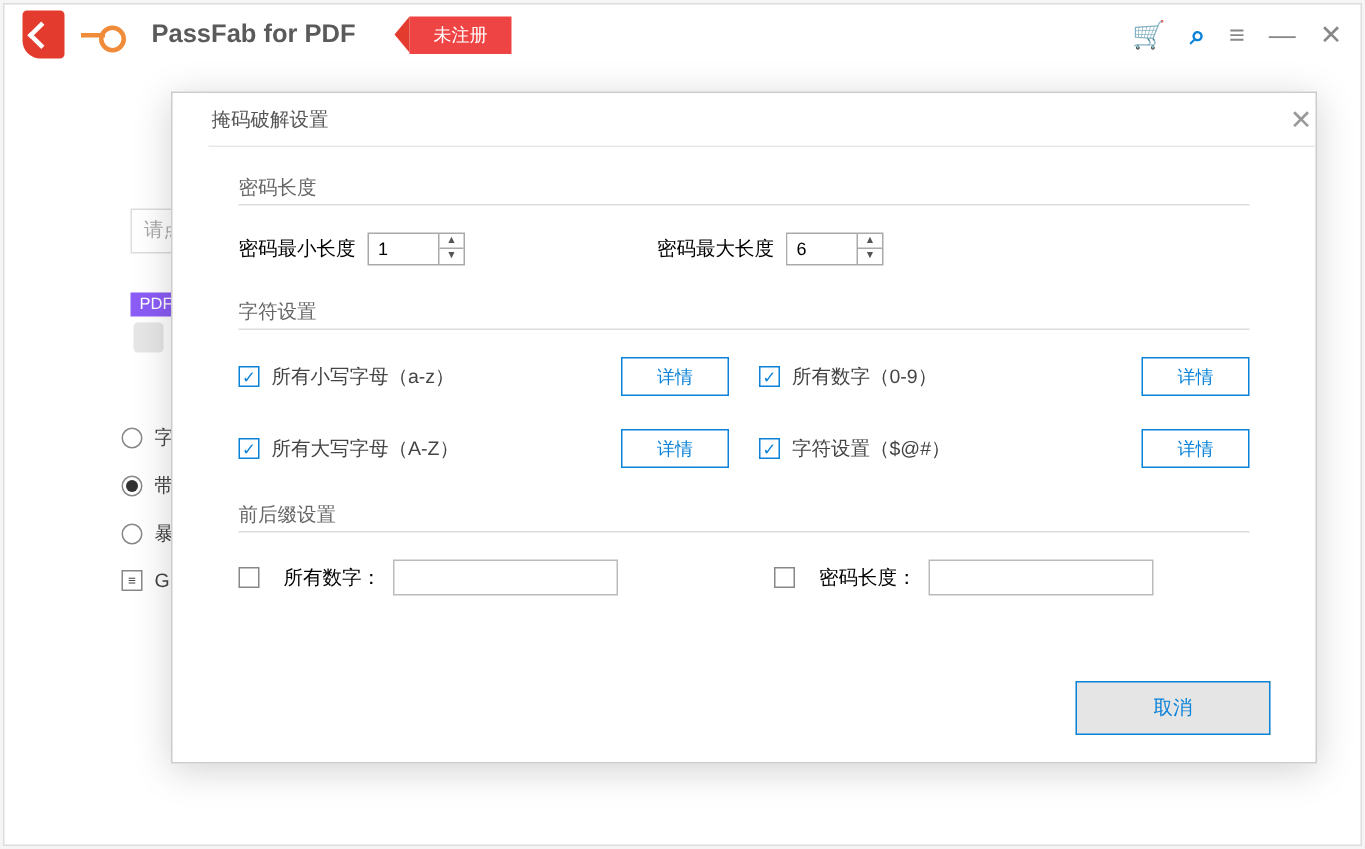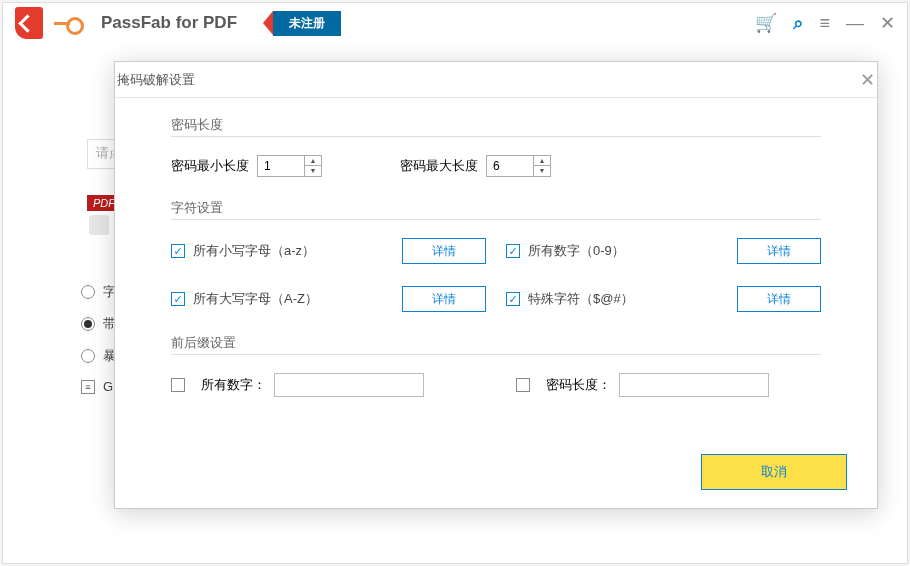--- a/index.html
+++ b/index.html
@@ -58,26 +58,25 @@
     .logo-key::after {
       content:"";
       position:absolute;
       left:0; top:6px;
       width:16px; height:3px;
       background:#f08b3a;
     }
     .app-title { font-size: 17px; font-weight: 600; color: #5a5a5a; margin-left: 6px; }
     .badge-unreg {
       margin-left: 36px;
-      background: #0369a1;
+      background: #ef4444;
       color: #fff;
       font-size: 12px;
       padding: 4px 16px;
       position: relative;
-      font-weight: bold;
     }
     .badge-unreg::before {
       content:"";
       position:absolute; left:-10px; top:0;
       border-top: 12px solid transparent;
       border-bottom: 12px solid transparent;
       border-right: 10px solid #e33c2e;
     }
     .titlebar-right { margin-left: auto; display: flex; gap: 16px; align-items: center; color: #888; }
     .titlebar-right .tb-icon { cursor: default; }
@@ -88,22 +87,22 @@
       position: absolute; left: 84px; top: 136px;
       width: 50px; height: 30px;
       border: 1px solid #ddd;
       padding: 4px 8px;
       color: #aaa;
       font-size: 13px;
       background:#fff;
     }
     .pdf-tag {
       position: absolute; left: 84px; top: 192px;
-      background: #b91c1c; color: #fff;
-      font-size: 11px; padding: 2px 6px; font-style: italic;
+      background: #8b5cf6; color: #fff;
+      font-size: 11px; padding: 2px 6px;
     }
     .key-icon {
       position:absolute; left:86px; top:212px;
       width:20px; height:20px;
       background:#e6e6e6;
       border-radius:3px;
     }
     .radio-list { position: absolute; left: 78px; top: 280px; }
     .radio-row { display: flex; align-items: center; gap: 8px; margin-bottom: 14px; color: #444; }
     .radio-circle {
@@ -127,41 +126,42 @@
       border: 1px solid #ccc;
       box-shadow: 0 4px 24px rgba(0,0,0,0.18);
     }
     .dialog-header {
       height: 36px;
       border-bottom: 1px solid #e8e8e8;
       display: flex; align-items: center;
       padding: 0 2px;
       font-size: 13px;
       color: #555;
+      margin-left: 24px;
     }
     .dialog-close {
       margin-left: auto;
       font-size: 18px;
       color: #999;
       cursor: default;
     }
-    .dialog-body { padding: 18px 56px 0; }
+    .dialog-body { padding: 18px 44px 0; }
     .fieldset-like { margin-bottom: 22px; }
     .legend {
       color: #666; font-size: 13px;
       padding-bottom: 6px;
     }
     .legend-line {
       border-bottom: 1px solid #ddd;
       margin-bottom: 18px;
       margin-top:-4px;
     }
     .row-len { display: flex; align-items: flex-end; gap: 10px; }
     .row-len .col { display:flex; align-items:center; gap:8px; }
-    .row-len .col2 { margin-left: 68px; }
+    .row-len .col2 { margin-left: 118px; }
     .spinbox {
       display: inline-flex;
       border: 1px solid #aaa;
       height: 22px;
       background:#fff;
     }
     .spinbox input {
       width: 46px; border: none; padding: 0 6px; font-size: 12px; outline:none;
     }
     .spin-btns { display:flex; flex-direction:column; border-left:1px solid #aaa; }
@@ -171,21 +171,21 @@
     .char-cell { display:flex; align-items:center; }
     .chk {
       width:14px; height:14px; border:1px solid #0a82d8;
       display:inline-flex; align-items:center; justify-content:center;
       margin-right:8px; color:#0a82d8; font-size:11px;
     }
     .chk.unchecked { border-color:#888; color:transparent; }
     .char-label { color:#444; }
     .detail-btn {
       margin-left: auto;
-      width: 84px; height: 26px;
+      width: 72px; height: 26px;
       border: 1px solid #0a82d8;
       color: #0a82d8;
       background:#fff;
       font-size: 12px;
       text-align:center;
       line-height:24px;
     }
     .prefix-row { display:flex; gap: 40px; }
     .prefix-col { display:flex; align-items:center; gap:8px; flex:1; }
     .prefix-input {
@@ -195,22 +195,22 @@
       position: absolute; bottom: 18px; right: 30px;
       display:flex; gap: 18px;
     }
     .btn-primary {
       width: 130px; height: 36px;
       background: #0a82d8; color:#fff;
       border:none; font-size:13px;
       text-align:center; line-height:36px;
     }
     .btn-secondary {
-      width: 146px; height: 36px;
-      background: #fde047; color:#0a82d8;
+      width: 130px; height: 36px;
+      background: #e5e5e5; color:#0a82d8;
       border:1px solid #0a82d8; font-size:13px;
       text-align:center; line-height:34px;
     }
     .blue-accent {
       position:absolute; right:36px; top:128px;
       width:24px; height:40px; background:#0a82d8;
     }
   </style>
 </head>
 <body>
@@ -304,21 +304,21 @@
             <span class="char-label">所有数字（0-9）</span>
             <div class="detail-btn">详情</div>
           </div>
           <div class="char-cell">
             <span class="chk">✓</span>
             <span class="char-label">所有大写字母（A-Z）</span>
             <div class="detail-btn">详情</div>
           </div>
           <div class="char-cell">
             <span class="chk">✓</span>
-            <span class="char-label">特殊字符（$@#）</span>
+            <span class="char-label">字符设置（$@#）</span>
             <div class="detail-btn">详情</div>
           </div>
         </div>
       </div>
 
       <div class="fieldset-like">
         <div class="legend">前后缀设置</div>
         <div class="legend-line"></div>
         <div class="prefix-row">
           <div class="prefix-col">

